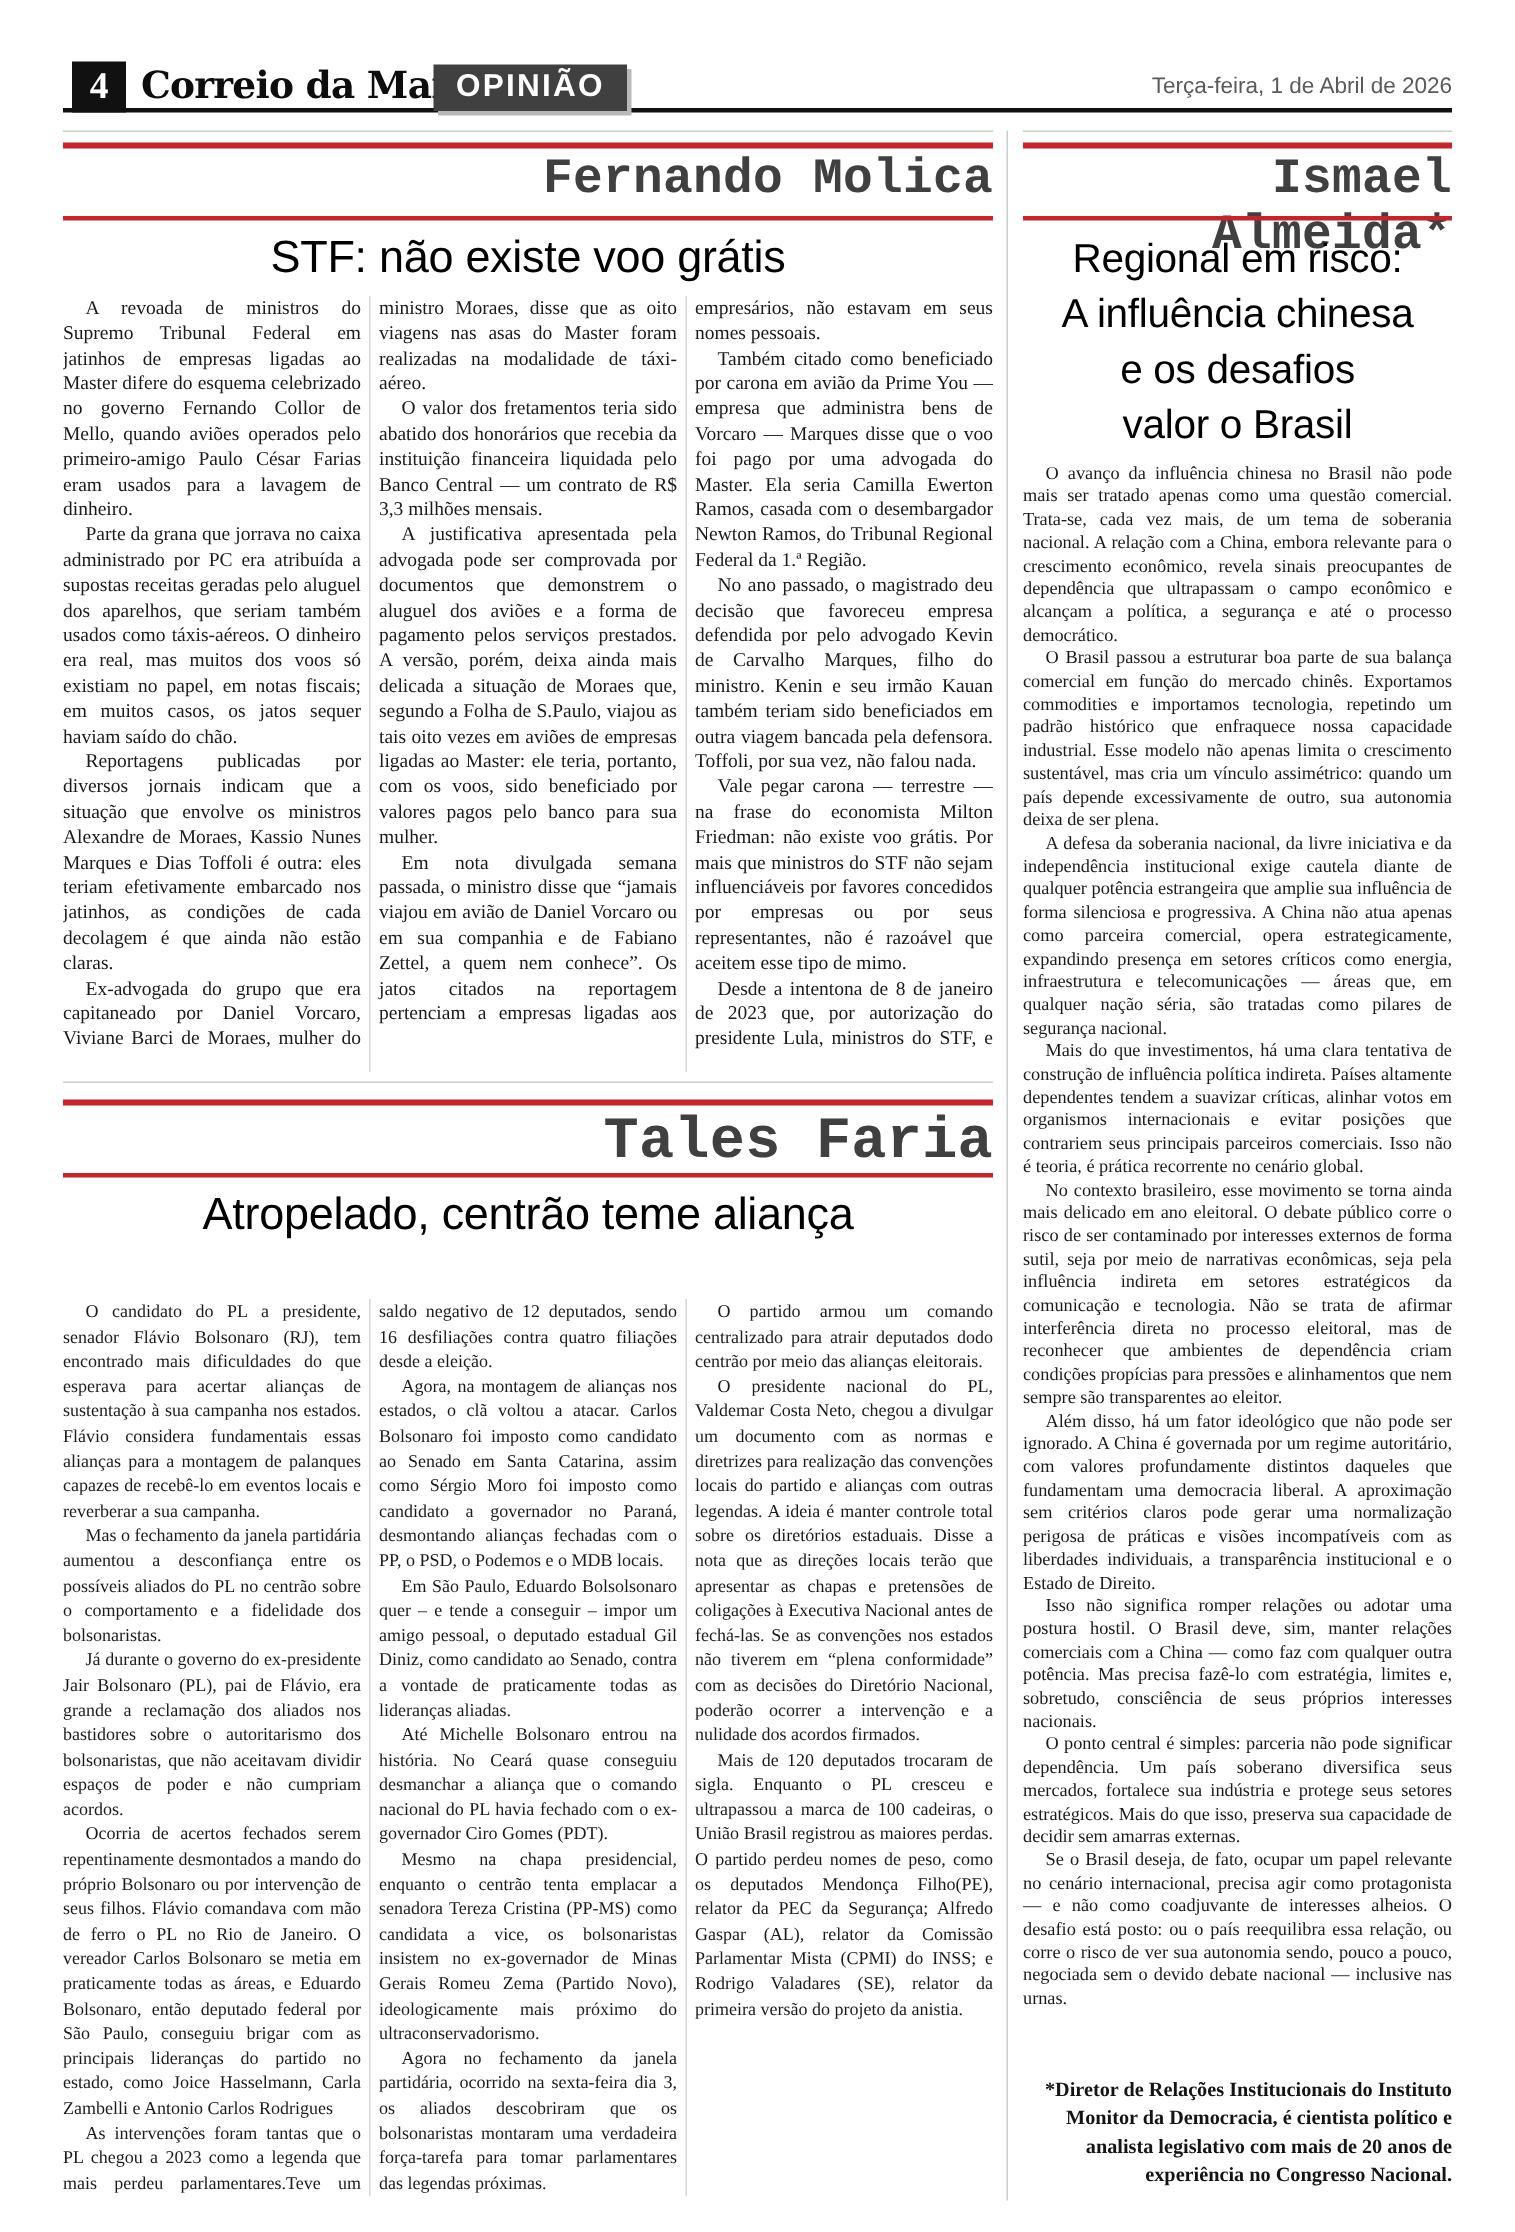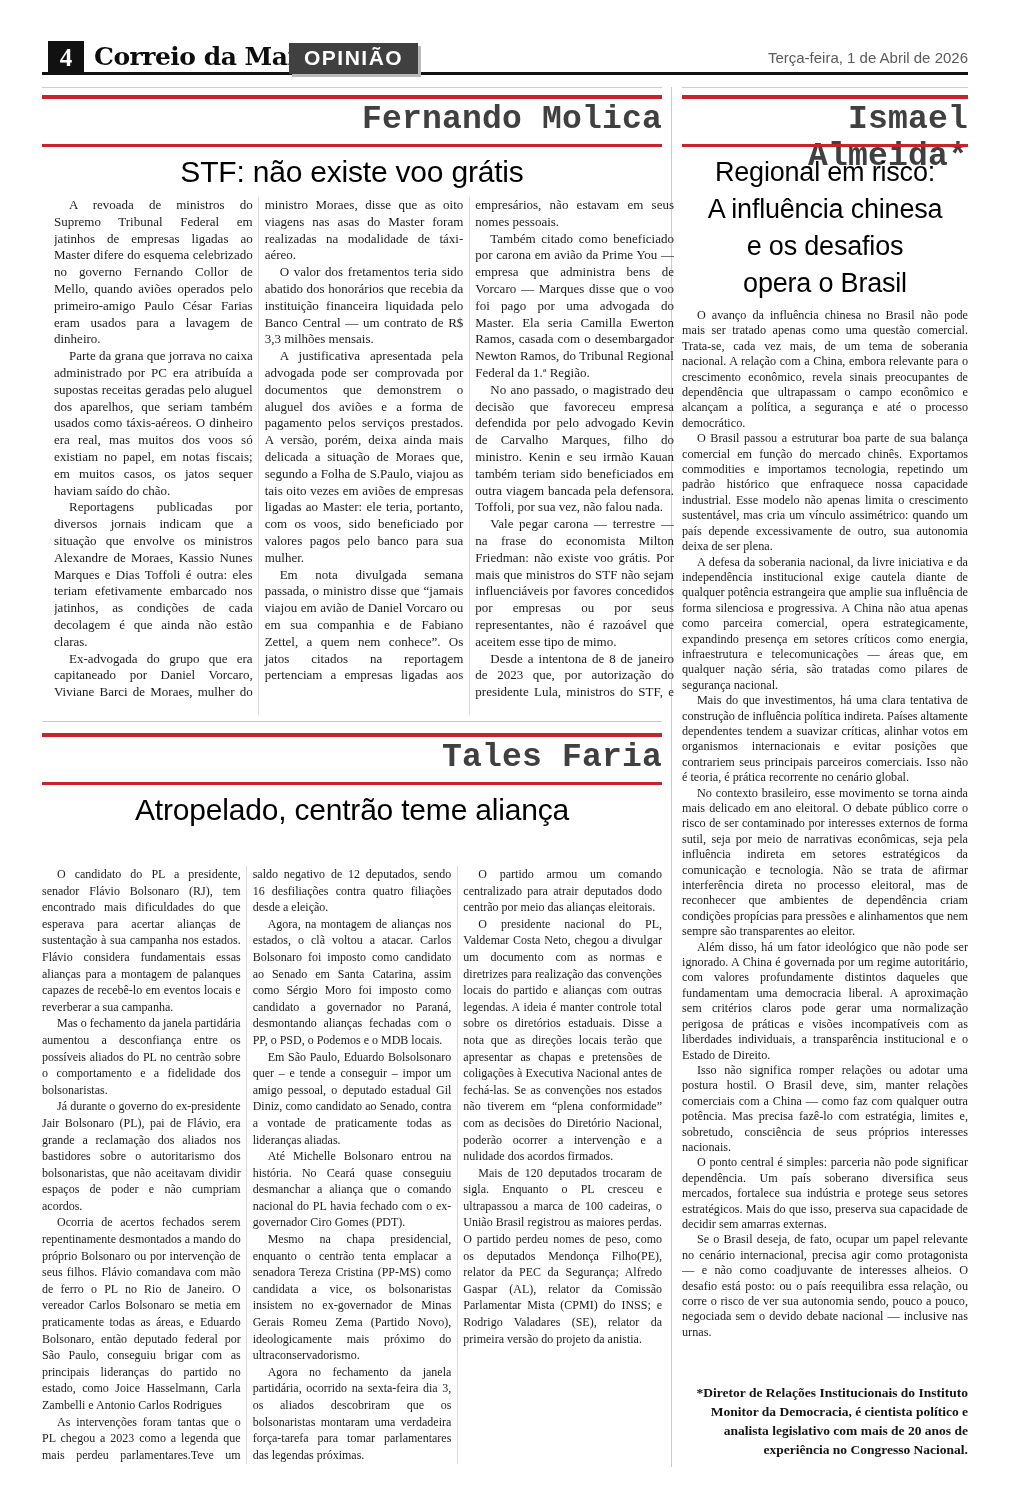--- a/index.html
+++ b/index.html
@@ -21,21 +21,21 @@
   
   .redrule{background:#c8222a;}
   .byline{font-family:Liberation Mono, monospace;font-weight:bold;color:#404040;
     text-align:right;letter-spacing:0.2px;}
   .headline{font-family:"Liberation Sans",sans-serif;color:#000000;text-align:center;letter-spacing:-0.2px;}
   
   .body-cols{column-count:3;column-gap:12px;column-rule:1px solid #d8d8d8;
     text-align:justify;overflow:hidden;column-fill:auto;hyphens:auto;}
   .body-single{text-align:justify;overflow:hidden;hyphens:auto;}
   .body-cols p,.body-single p{margin:0;text-indent:15px;}
-  #molica-body{font-size:13px;line-height:16.8px;margin-left:12px;}
+  #molica-body{font-size:13px;line-height:16.8px;}
   #tales-body{font-size:12px;line-height:16.6px;}
   #almeida-body{font-size:12.2px;line-height:15.4px;}
   .hl-line{display:block;}
   .footnote{font-weight:bold;text-align:right;font-size:13.5px;line-height:19px;color:#141414;}
 </style>
 </head>
 <body>
 
 <div class="abs hdr-rule"></div>
 <div class="abs pagenum">4</div>
@@ -60,21 +60,21 @@
     <p>O valor dos fretamentos teria sido abatido dos honorários que recebia da instituição financeira liquidada pelo Banco Central — um contrato de R$ 3,3 milhões mensais.</p>
     <p>A justificativa apresentada pela advogada pode ser comprovada por documentos que demonstrem o aluguel dos aviões e a forma de pagamento pelos serviços prestados. A versão, porém, deixa ainda mais delicada a situação de Moraes que, segundo a Folha de S.Paulo, viajou as tais oito vezes em aviões de empresas ligadas ao Master: ele teria, portanto, com os voos, sido beneficiado por valores pagos pelo banco para sua mulher.</p>
     <p>Em nota divulgada semana passada, o ministro disse que “jamais viajou em avião de Daniel Vorcaro ou em sua companhia e de Fabiano Zettel, a quem nem conhece”. Os jatos citados na reportagem pertenciam a empresas ligadas aos empresários, não estavam em seus nomes pessoais.</p>
     <p>Também citado como beneficiado por carona em avião da Prime You — empresa que administra bens de Vorcaro — Marques disse que o voo foi pago por uma advogada do Master. Ela seria Camilla Ewerton Ramos, casada com o desembargador Newton Ramos, do Tribunal Regional Federal da 1.ª Região.</p>
     <p>No ano passado, o magistrado deu decisão que favoreceu empresa defendida por pelo advogado Kevin de Carvalho Marques, filho do ministro. Kenin e seu irmão Kauan também teriam sido beneficiados em outra viagem bancada pela defensora. Toffoli, por sua vez, não falou nada.</p>
     <p>Vale pegar carona — terrestre — na frase do economista Milton Friedman: não existe voo grátis. Por mais que ministros do STF não sejam influenciáveis por favores concedidos por empresas ou por seus representantes, não é razoável que aceitem esse tipo de mimo.</p>
     <p>Desde a intentona de 8 de janeiro de 2023 que, por autorização do presidente Lula, ministros do STF, e não apenas o presidente da corte, têm direito de requisitar aviões da FAB.</p>
   </div>
 
 <div class="abs redrule" style="left:42px;top:733px;width:620px;height:4px;"></div>
-<div class="abs byline" style="left:42px;top:739px;width:620px;font-size:33px;">Tales Faria</div>
+<div class="abs byline" style="left:42px;top:739px;width:620px;font-size:39px;">Tales Faria</div>
 <div class="abs redrule" style="left:42px;top:782px;width:620px;height:3px;"></div>
 <div class="abs headline" style="left:42px;top:792px;width:620px;font-size:30px;line-height:35px;">
     <span class="hl-line">Atropelado, centrão teme aliança</span>
   </div>
 <div id="tales-body" class="abs body-cols" style="left:42px;top:866px;width:620px;height:598px;">
     <p>O candidato do PL a presidente, senador Flávio Bolsonaro (RJ), tem encontrado mais dificuldades do que esperava para acertar alianças de sustentação à sua campanha nos estados. Flávio considera fundamentais essas alianças para a montagem de palanques capazes de recebê-lo em eventos locais e reverberar a sua campanha.</p>
     <p>Mas o fechamento da janela partidária aumentou a desconfiança entre os possíveis aliados do PL no centrão sobre o comportamento e a fidelidade dos bolsonaristas.</p>
     <p>Já durante o governo do ex-presidente Jair Bolsonaro (PL), pai de Flávio, era grande a reclamação dos aliados nos bastidores sobre o autoritarismo dos bolsonaristas, que não aceitavam dividir espaços de poder e não cumpriam acordos.</p>
     <p>Ocorria de acertos fechados serem repentinamente desmontados a mando do próprio Bolsonaro ou por intervenção de seus filhos. Flávio comandava com mão de ferro o PL no Rio de Janeiro. O vereador Carlos Bolsonaro se metia em praticamente todas as áreas, e Eduardo Bolsonaro, então deputado federal por São Paulo, conseguiu brigar com as principais lideranças do partido no estado, como Joice Hasselmann, Carla Zambelli e Antonio Carlos Rodrigues</p>
     <p>As intervenções foram tantas que o PL chegou a 2023 como a legenda que mais perdeu parlamentares.Teve um saldo negativo de 12 deputados, sendo 16 desfiliações contra quatro filiações desde a eleição.</p>
@@ -88,21 +88,21 @@
     <p>Mais de 120 deputados trocaram de sigla. Enquanto o PL cresceu e ultrapassou a marca de 100 cadeiras, o União Brasil registrou as maiores perdas. O partido perdeu nomes de peso, como os deputados Mendonça Filho(PE), relator da PEC da Segurança; Alfredo Gaspar (AL), relator da Comissão Parlamentar Mista (CPMI) do INSS; e Rodrigo Valadares (SE), relator da primeira versão do projeto da anistia.</p>
   </div>
 
 <div class="abs redrule" style="left:682px;top:95px;width:286px;height:4px;"></div>
 <div class="abs byline" style="left:682px;top:101px;width:286px;font-size:33px;">Ismael Almeida*</div>
 <div class="abs redrule" style="left:682px;top:144px;width:286px;height:3px;"></div>
 <div class="abs headline" style="left:682px;top:154px;width:286px;font-size:27px;line-height:37px;">
     <span class="hl-line">Regional em risco:</span>
     <span class="hl-line">A influência chinesa</span>
     <span class="hl-line">e os desafios</span>
-    <span class="hl-line">opera o Brasil</span>
+    <span class="hl-line">valor o Brasil</span>
   </div>
 <div id="almeida-body" class="abs body-single" style="left:682px;top:308px;width:286px;height:1058px;">
     <p>O avanço da influência chinesa no Brasil não pode mais ser tratado apenas como uma questão comercial. Trata-se, cada vez mais, de um tema de soberania nacional. A relação com a China, embora relevante para o crescimento econômico, revela sinais preocupantes de dependência que ultrapassam o campo econômico e alcançam a política, a segurança e até o processo democrático.</p>
     <p>O Brasil passou a estruturar boa parte de sua balança comercial em função do mercado chinês. Exportamos commodities e importamos tecnologia, repetindo um padrão histórico que enfraquece nossa capacidade industrial. Esse modelo não apenas limita o crescimento sustentável, mas cria um vínculo assimétrico: quando um país depende excessivamente de outro, sua autonomia deixa de ser plena.</p>
     <p>A defesa da soberania nacional, da livre iniciativa e da independência institucional exige cautela diante de qualquer potência estrangeira que amplie sua influência de forma silenciosa e progressiva. A China não atua apenas como parceira comercial, opera estrategicamente, expandindo presença em setores críticos como energia, infraestrutura e telecomunicações — áreas que, em qualquer nação séria, são tratadas como pilares de segurança nacional.</p>
     <p>Mais do que investimentos, há uma clara tentativa de construção de influência política indireta. Países altamente dependentes tendem a suavizar críticas, alinhar votos em organismos internacionais e evitar posições que contrariem seus principais parceiros comerciais. Isso não é teoria, é prática recorrente no cenário global.</p>
     <p>No contexto brasileiro, esse movimento se torna ainda mais delicado em ano eleitoral. O debate público corre o risco de ser contaminado por interesses externos de forma sutil, seja por meio de narrativas econômicas, seja pela influência indireta em setores estratégicos da comunicação e tecnologia. Não se trata de afirmar interferência direta no processo eleitoral, mas de reconhecer que ambientes de dependência criam condições propícias para pressões e alinhamentos que nem sempre são transparentes ao eleitor.</p>
     <p>Além disso, há um fator ideológico que não pode ser ignorado. A China é governada por um regime autoritário, com valores profundamente distintos daqueles que fundamentam uma democracia liberal. A aproximação sem critérios claros pode gerar uma normalização perigosa de práticas e visões incompatíveis com as liberdades individuais, a transparência institucional e o Estado de Direito.</p>
     <p>Isso não significa romper relações ou adotar uma postura hostil. O Brasil deve, sim, manter relações comerciais com a China — como faz com qualquer outra potência. Mas precisa fazê-lo com estratégia, limites e, sobretudo, consciência de seus próprios interesses nacionais.</p>
     <p>O ponto central é simples: parceria não pode significar dependência. Um país soberano diversifica seus mercados, fortalece sua indústria e protege seus setores estratégicos. Mais do que isso, preserva sua capacidade de decidir sem amarras externas.</p>

